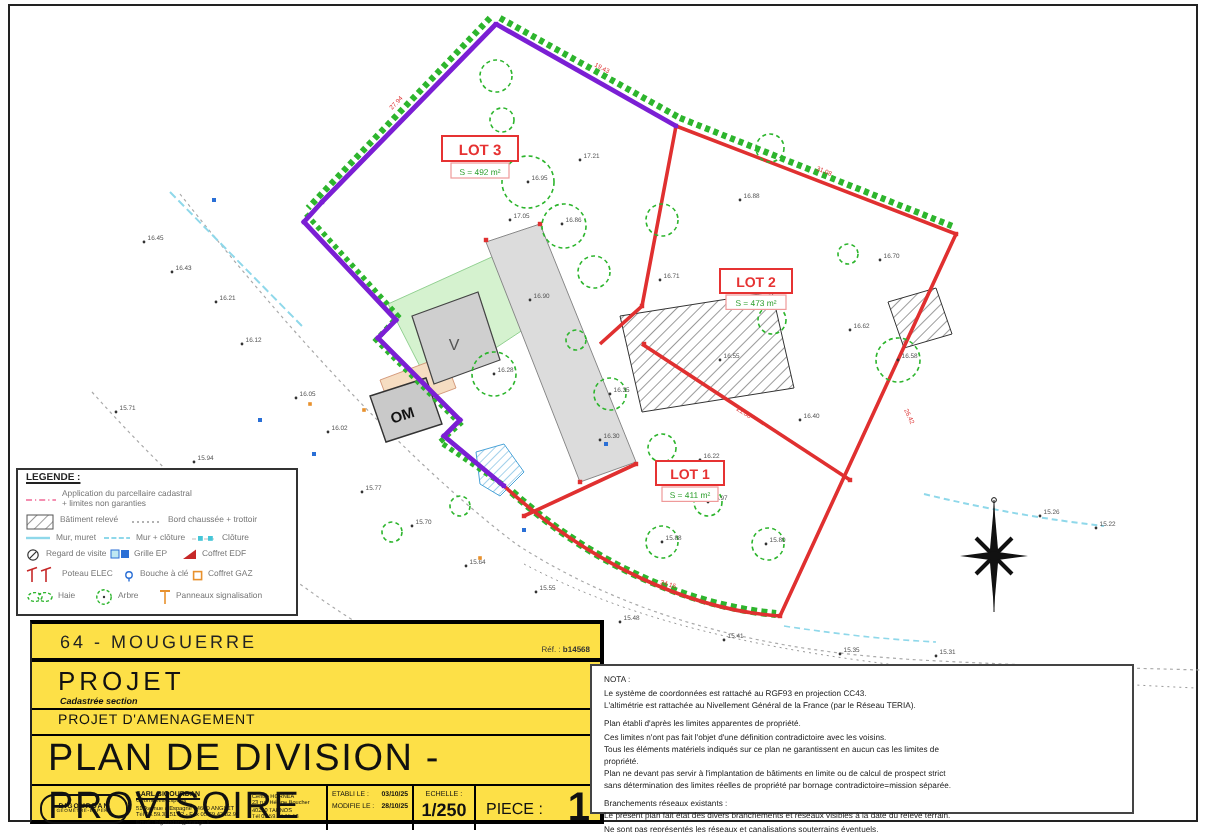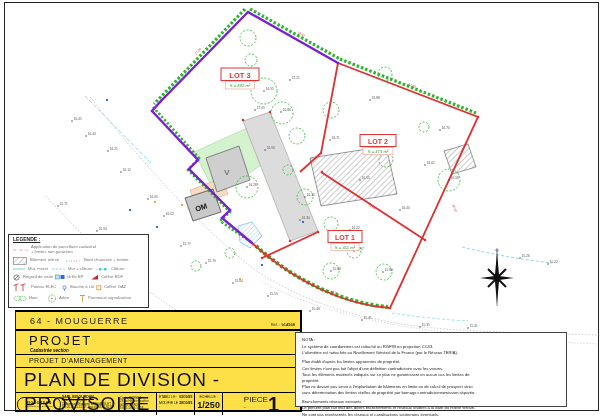--- a/index.html
+++ b/index.html
@@ -37,21 +37,21 @@
   .c-firm{width:95px;display:flex;padding-top:1.5px;}
   .firm1{width:58px;font-size:2.9px;line-height:1.25;}
   .firm1 .fname{font-size:3.5px;font-weight:bold;text-decoration:underline;}
   .firm2{width:36px;font-size:2.8px;line-height:1.3;padding-top:2px;}
   .c-dates{width:43px;border-left:1px solid #000;font-size:3.4px;padding:2px 2px;}
   .drow{display:flex;justify-content:space-between;margin-bottom:2px;}
   .drow b{font-weight:bold;}
   .c-scale{width:31px;border-left:1px solid #000;text-align:center;}
   .c-scale .slab{font-size:3.6px;margin-top:2px;}
   .c-scale .sval{font-size:9px;font-weight:bold;margin-top:1px;}
-  .c-piece{flex:1;border-left:1px solid #000;display:flex;align-items:center;justify-content:space-between;padding:0 21px;}
+  .c-piece{flex:1;border-left:1px solid #000;display:flex;align-items:center;justify-content:space-between;padding:0 5px;}
   .c-piece .plab{font-size:8px;}
   .c-piece .pval{font-size:20px;font-weight:bold;}
 
   
   #nota{position:absolute;left:295px;top:332px;width:272px;height:75px;border:1px solid #444;background:#fff;
         box-sizing:border-box;padding:4px 6px;font-size:4.1px;line-height:1.5;color:#222;}
   #nota .ntitle{margin-bottom:1px;}
 </style>
 </head>
 <body>

